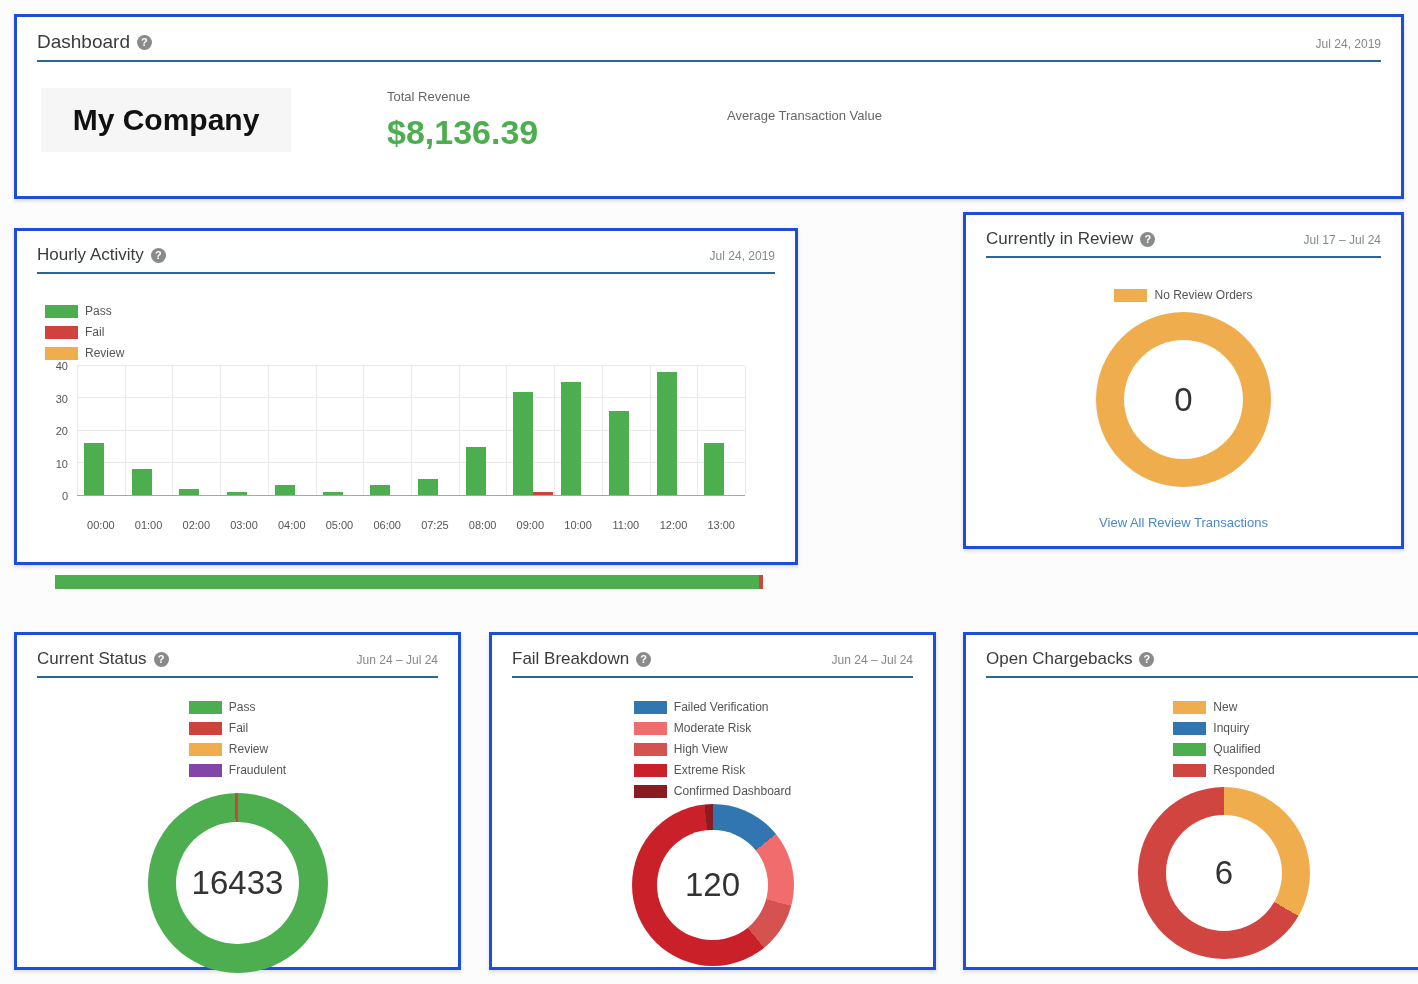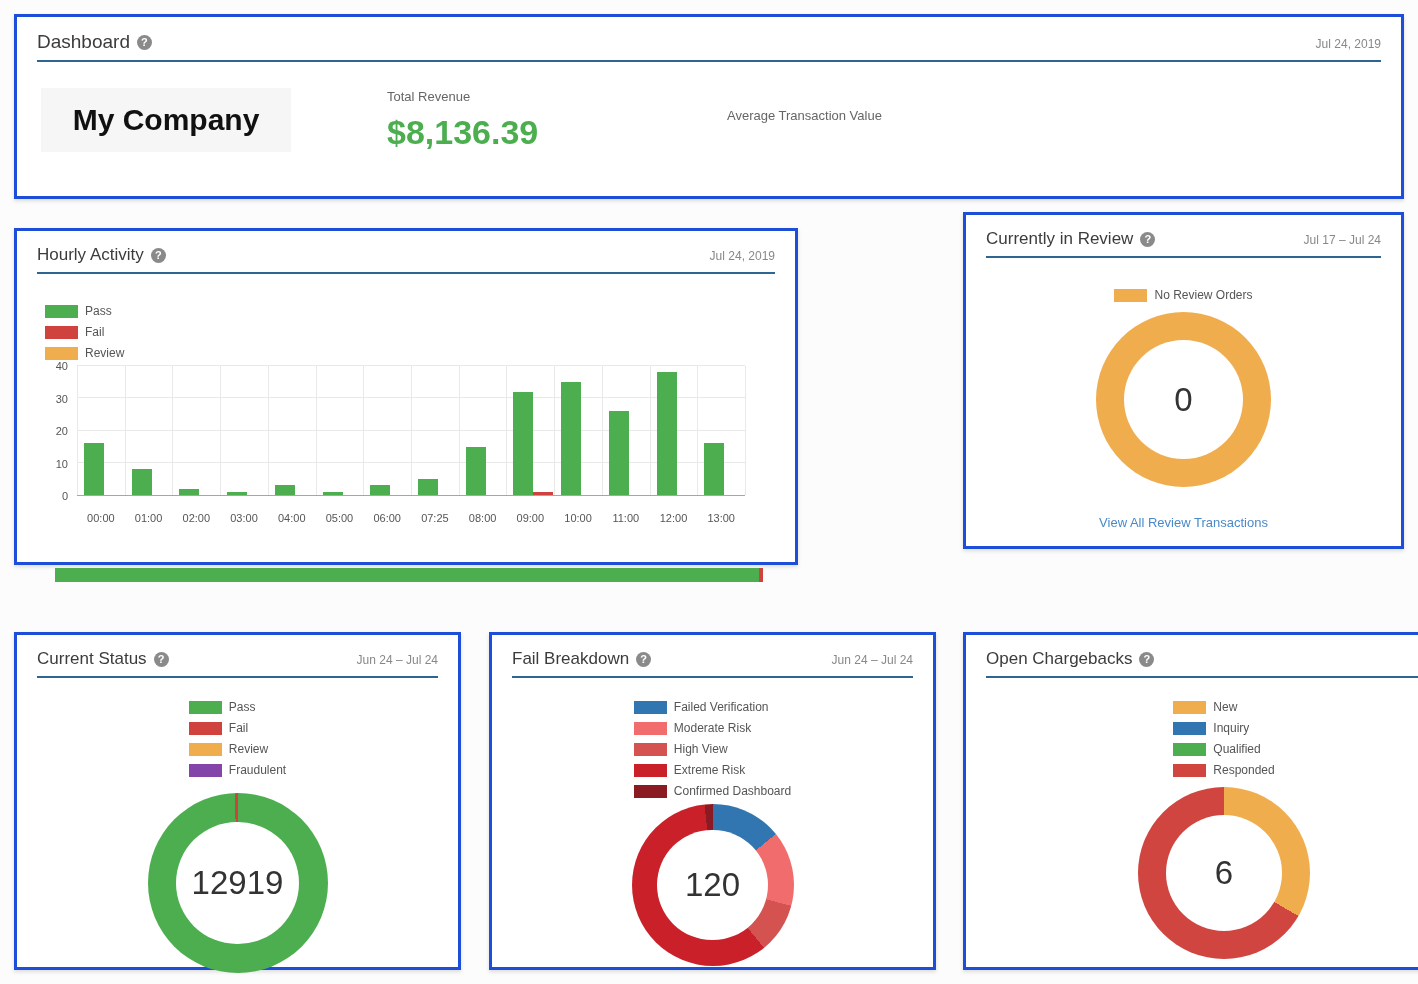--- a/index.html
+++ b/index.html
@@ -55,21 +55,21 @@
   
   .hourly-body { padding:0 20px; }
   .plot-row { display:flex; margin-top:6px; margin-right:30px; }
   .ylabs { width:40px; position:relative; height:130px; }
   .ylabs span { position:absolute; right:9px; font-size:11px; color:#555; }
   .plot { flex:1; position:relative; height:130px; border-bottom:1px solid #a6a6a6; }
   .hgrid { position:absolute; left:0; right:0; height:0; border-top:1px solid #e9e9e9; }
   .vgrid { position:absolute; top:0; bottom:0; width:0; border-left:1px solid #e9e9e9; }
   .band { position:absolute; top:0; bottom:0; display:flex; align-items:flex-end; padding-left:7px; }
   .bar { width:20px; }
-  .xlabels { display:flex; padding-left:40px; margin-right:30px; margin-top:16px; }
+  .xlabels { display:flex; padding-left:40px; margin-right:30px; margin-top:23px; }
   .xlabels span { flex:1; text-align:center; font-size:11px; color:#555; }
   .stackbar { display:flex; height:14px; margin:44px 12px 0 18px; overflow:hidden; }
 
   
   .donut-wrap { display:flex; flex-direction:column; align-items:center; }
   .donut { position:relative; border-radius:50%; }
   .donut-hole {
     position:absolute; inset:16%; background:#fff; border-radius:50%;
     display:flex; align-items:center; justify-content:center;
   }
@@ -279,21 +279,21 @@
             <span>Review</span>
           </span>
           <span class="legend-item">
             <span class="legend-swatch" style="background: rgb(131, 69, 168);"></span>
             <span>Fraudulent</span>
           </span>
         </div>
       <div class="donut" id="donut-status" style="background: conic-gradient(rgb(76, 174, 79) 0deg, rgb(76, 174, 79) 357.768deg, rgb(207, 66, 62) 357.768deg, rgb(207, 66, 62) 360deg);">
         <div class="donut-ring"></div>
         <div class="donut-hole">
-          <span class="donut-center">12919</span>
+          <span class="donut-center">16433</span>
         </div>
       </div>
     </div>
   </section>
 
   <section class="card" id="card-fail">
     <div class="card-head">
       <h2 class="card-title">
         <span>Fail Breakdown</span>
         <span class="help">?</span>

